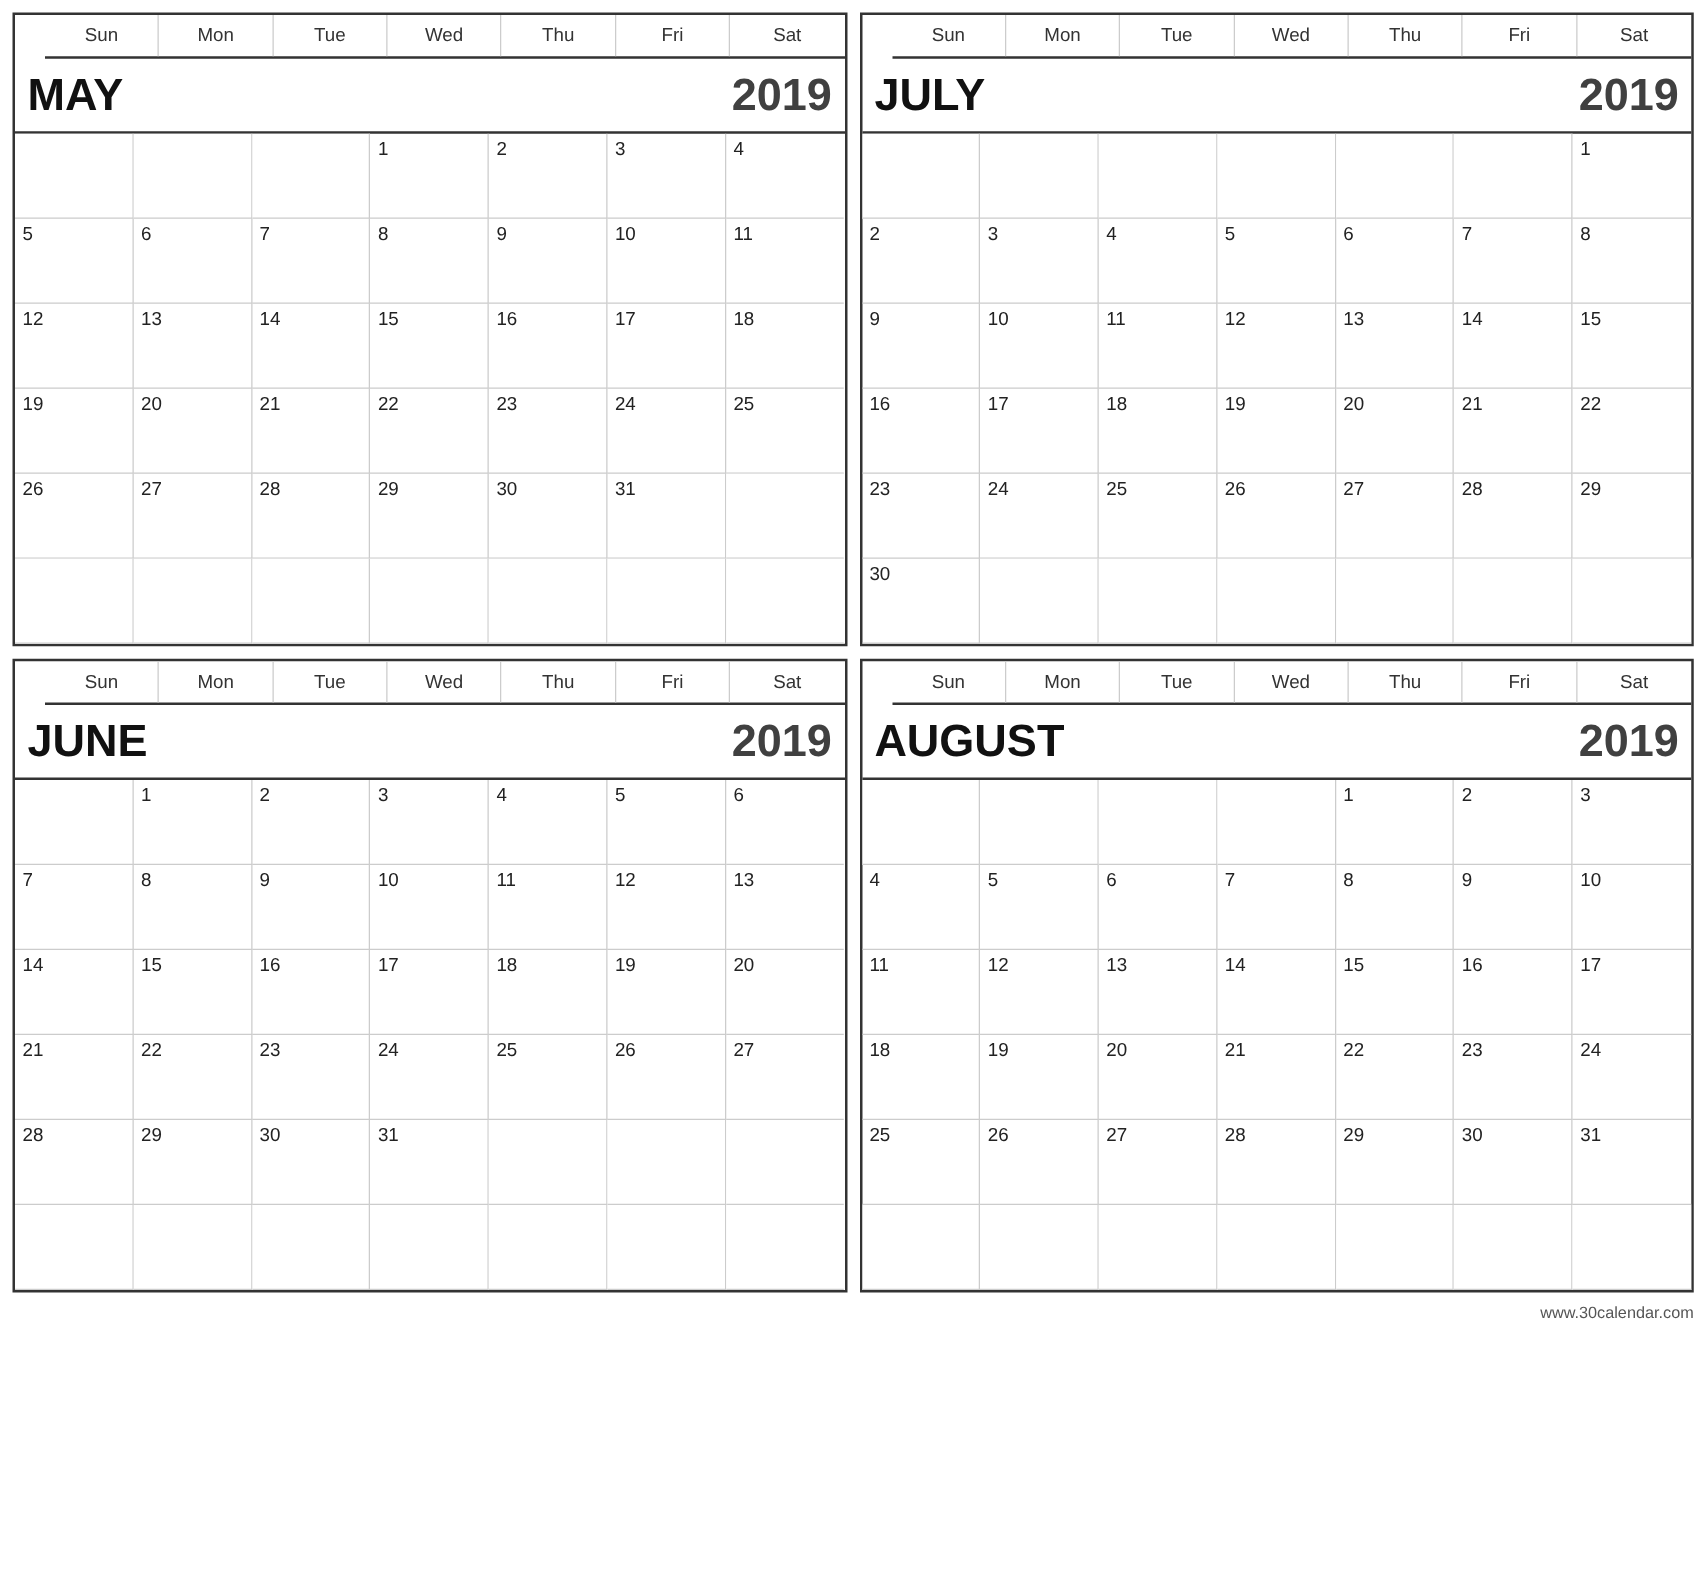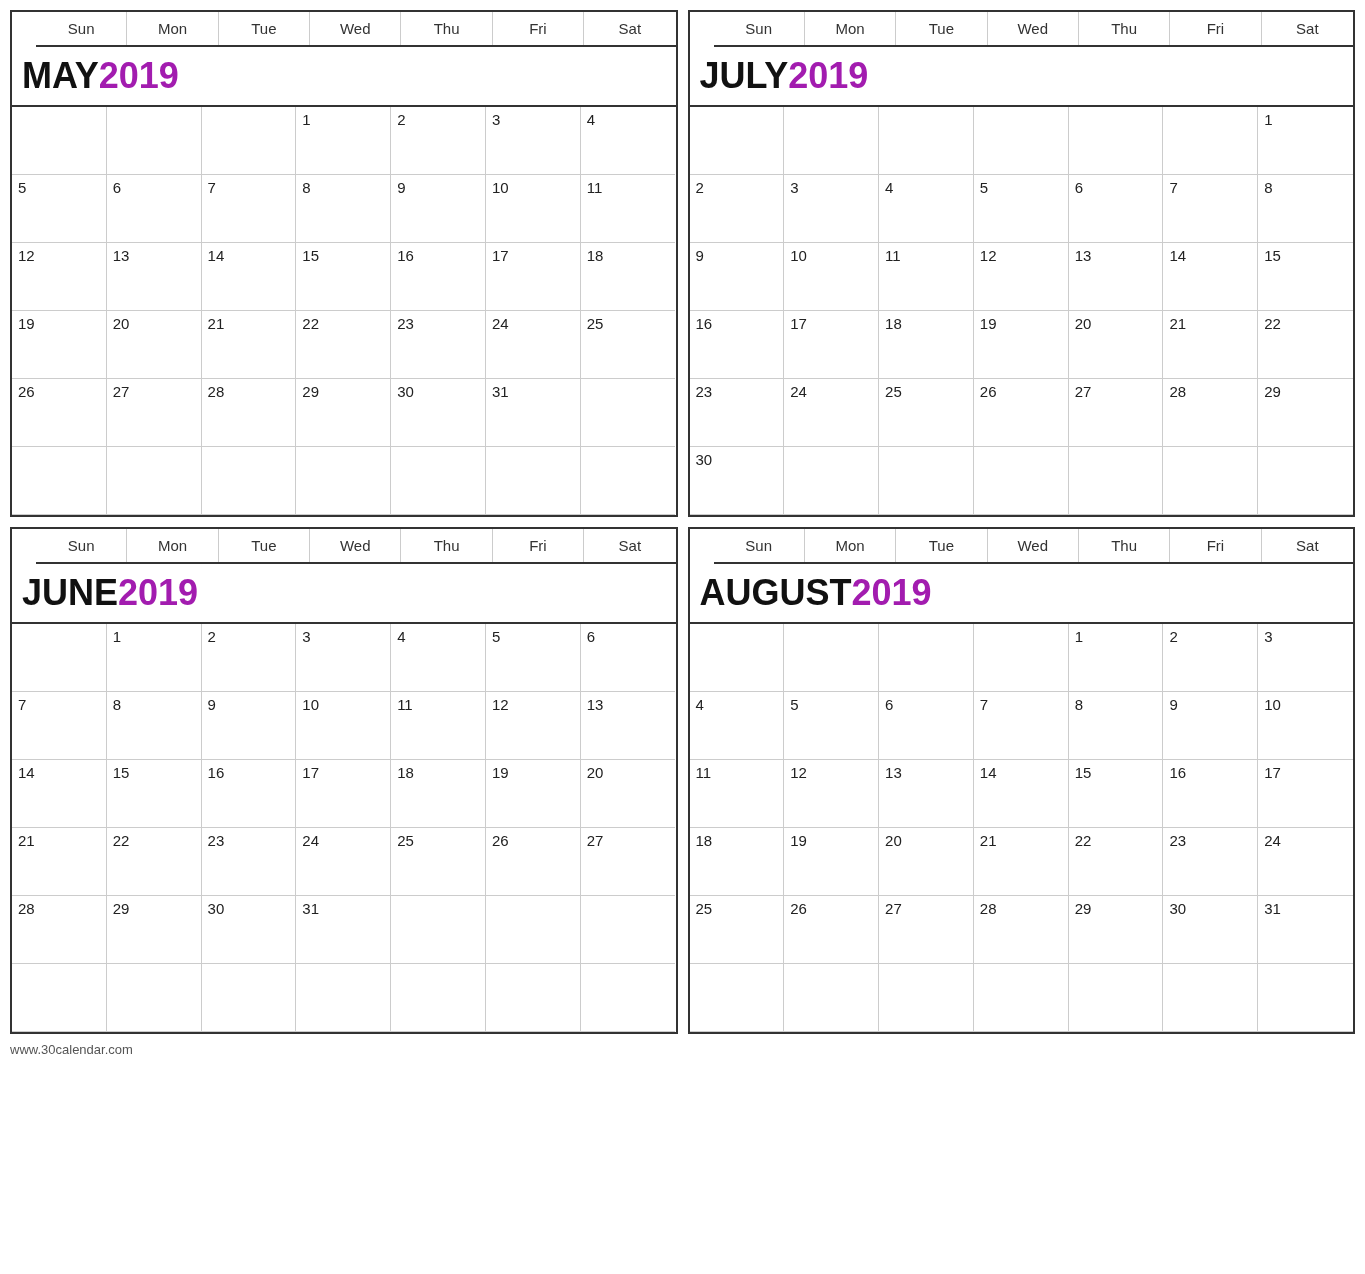--- a/index.html
+++ b/index.html
@@ -31,53 +31,54 @@
     .day-header {
       text-align: center;
       padding: 8px 4px;
       font-size: 15px;
       color: #333;
       border-right: 1px solid #ccc;
     }
     .day-header:last-child { border-right: none; }
     .month-title-row {
       display: flex;
+      justify-content: space-between;
       align-items: center;
       padding: 8px 10px;
       border-bottom: 2px solid #333;
     }
     .month-name {
       font-size: 36px;
       font-weight: 900;
       color: #111;
     }
     .year-name {
       font-size: 36px;
       font-weight: 900;
-      color: #a21caf;
+      color: #404040;
     }
     .days-grid {
       display: grid;
       grid-template-columns: repeat(7, 1fr);
     }
     .day-cell {
       border-right: 1px solid #ccc;
       border-bottom: 1px solid #ccc;
       min-height: 68px;
       padding: 4px 6px;
       font-size: 15px;
       color: #222;
       vertical-align: top;
     }
     .day-cell:nth-child(7n) {
       border-right: none;
     }
     .day-cell.empty { background: #fff; }
     .footer {
-      text-align: left;
+      text-align: right;
       margin-top: 8px;
       font-size: 13px;
       color: #555;
       width: 100%;
     }
   </style>
 </head>
 <body>
 
 <div class="calendars-grid">

